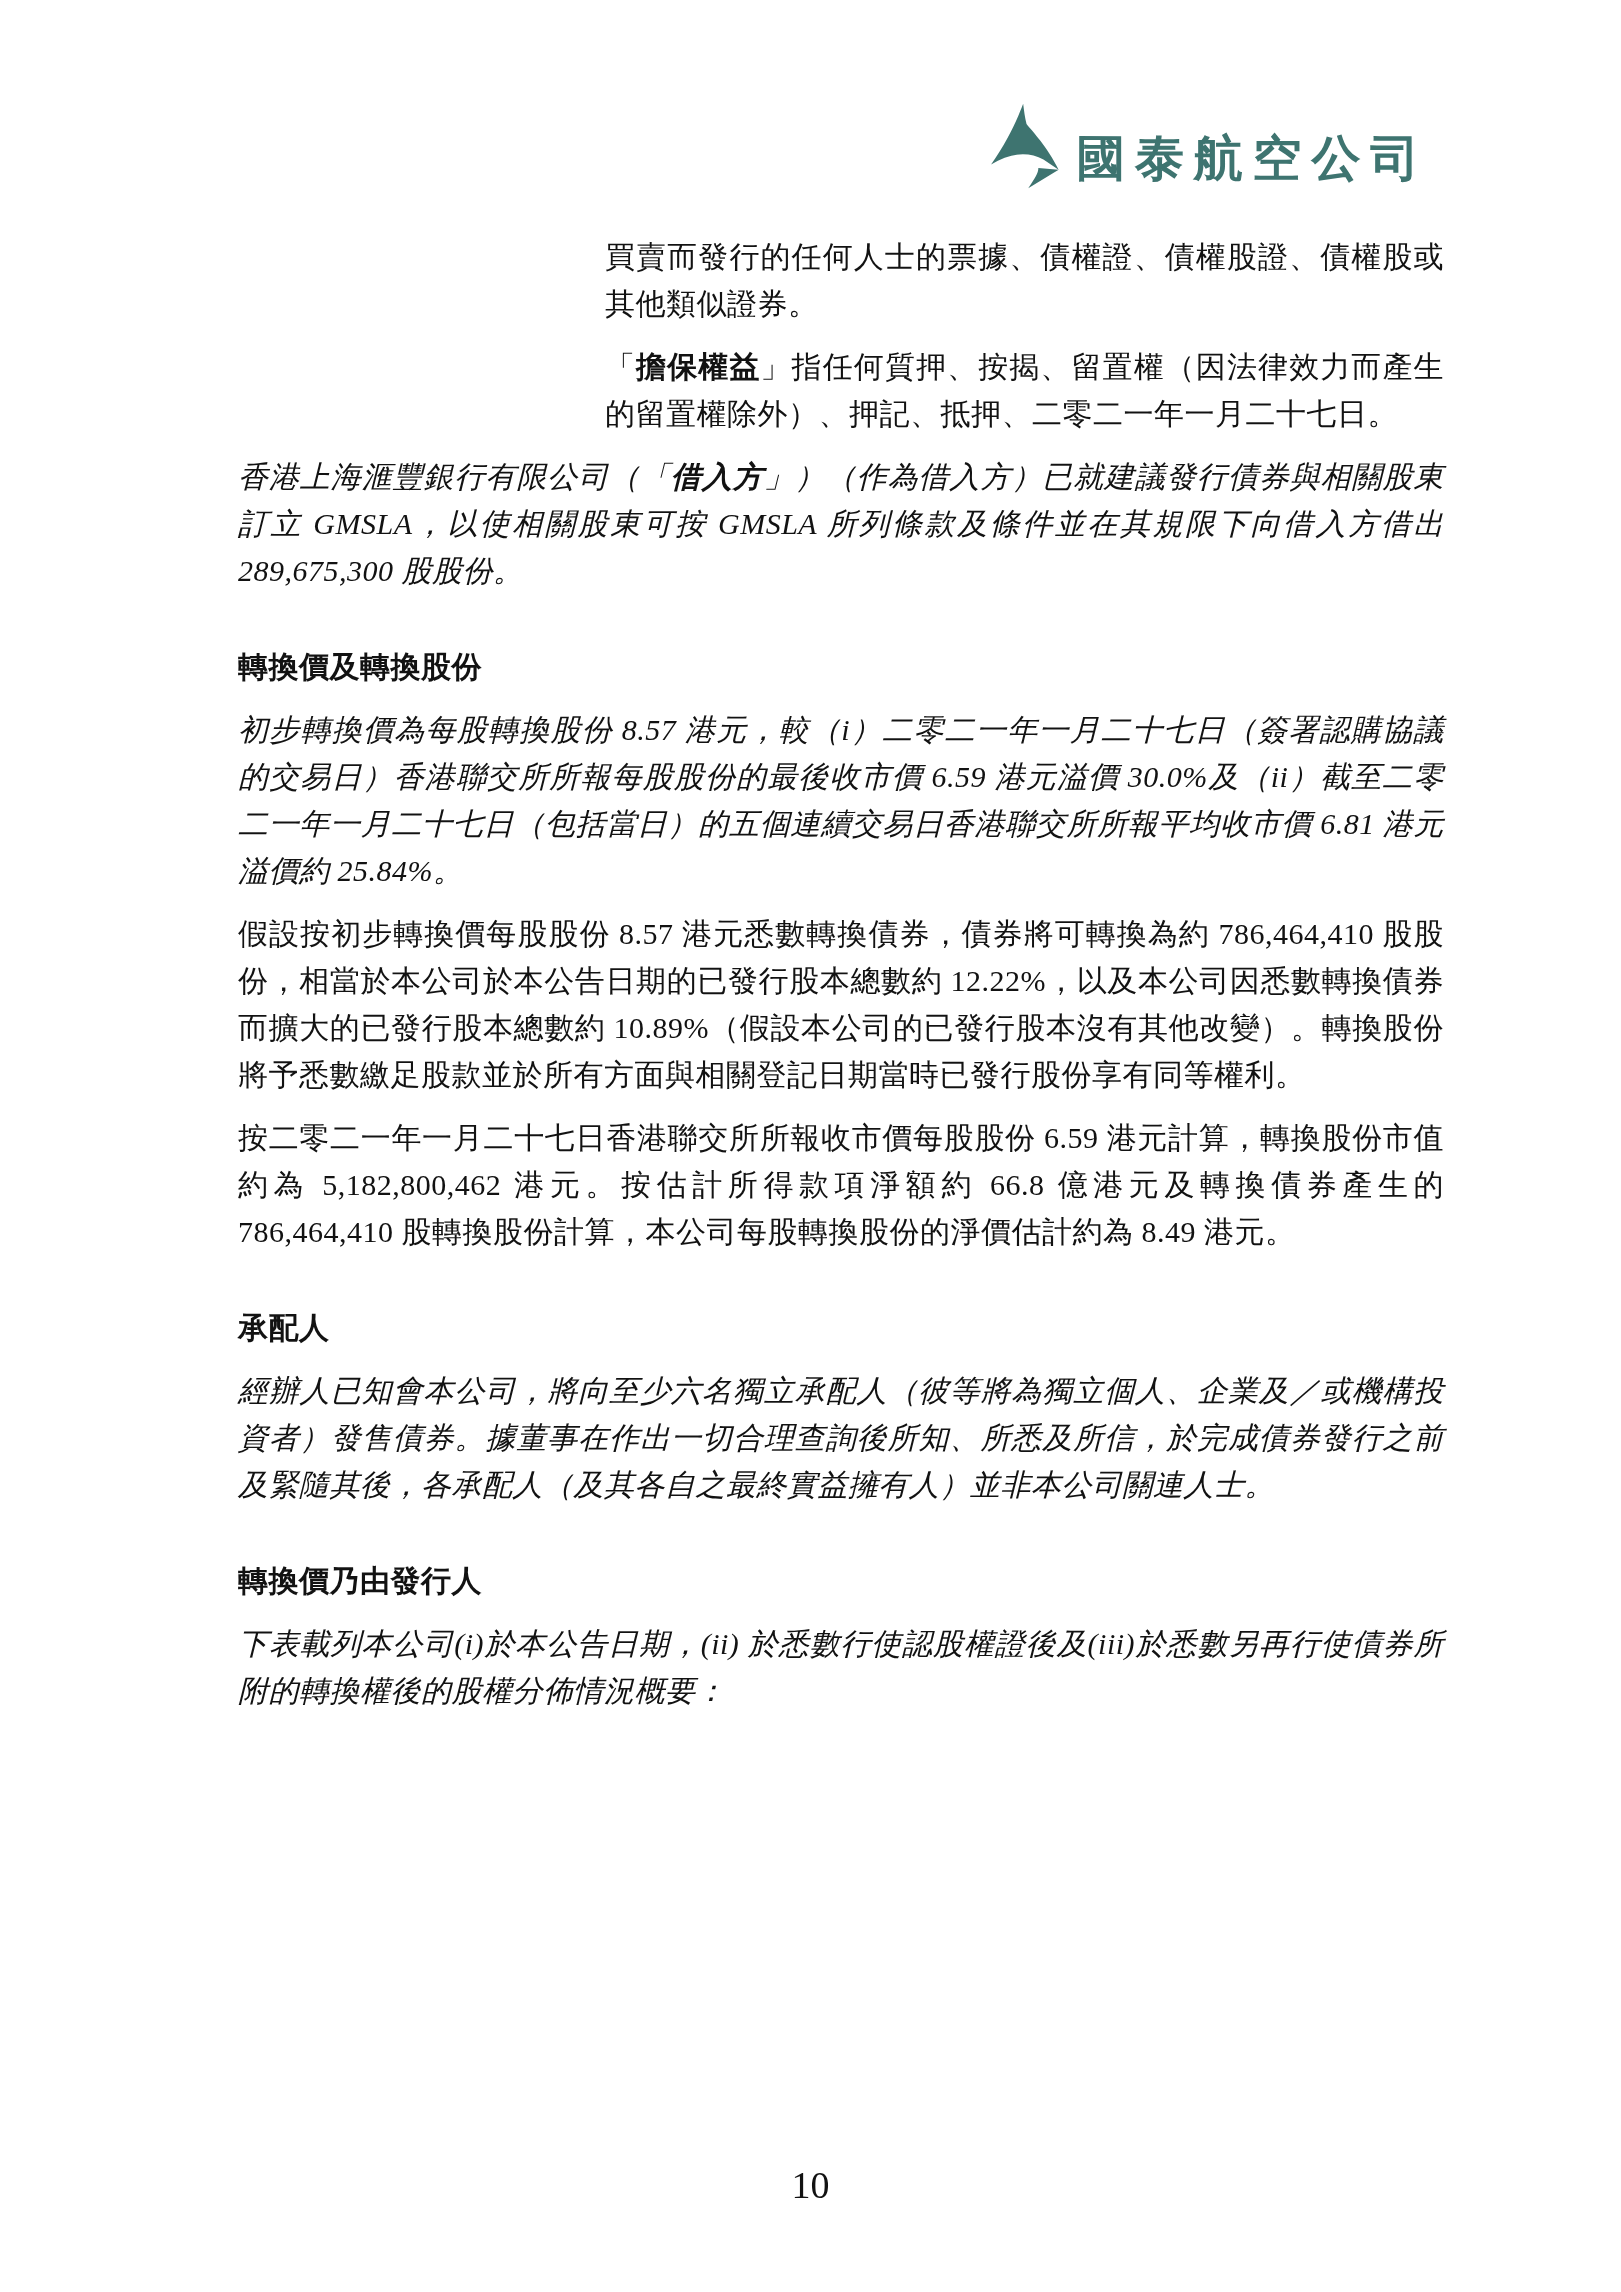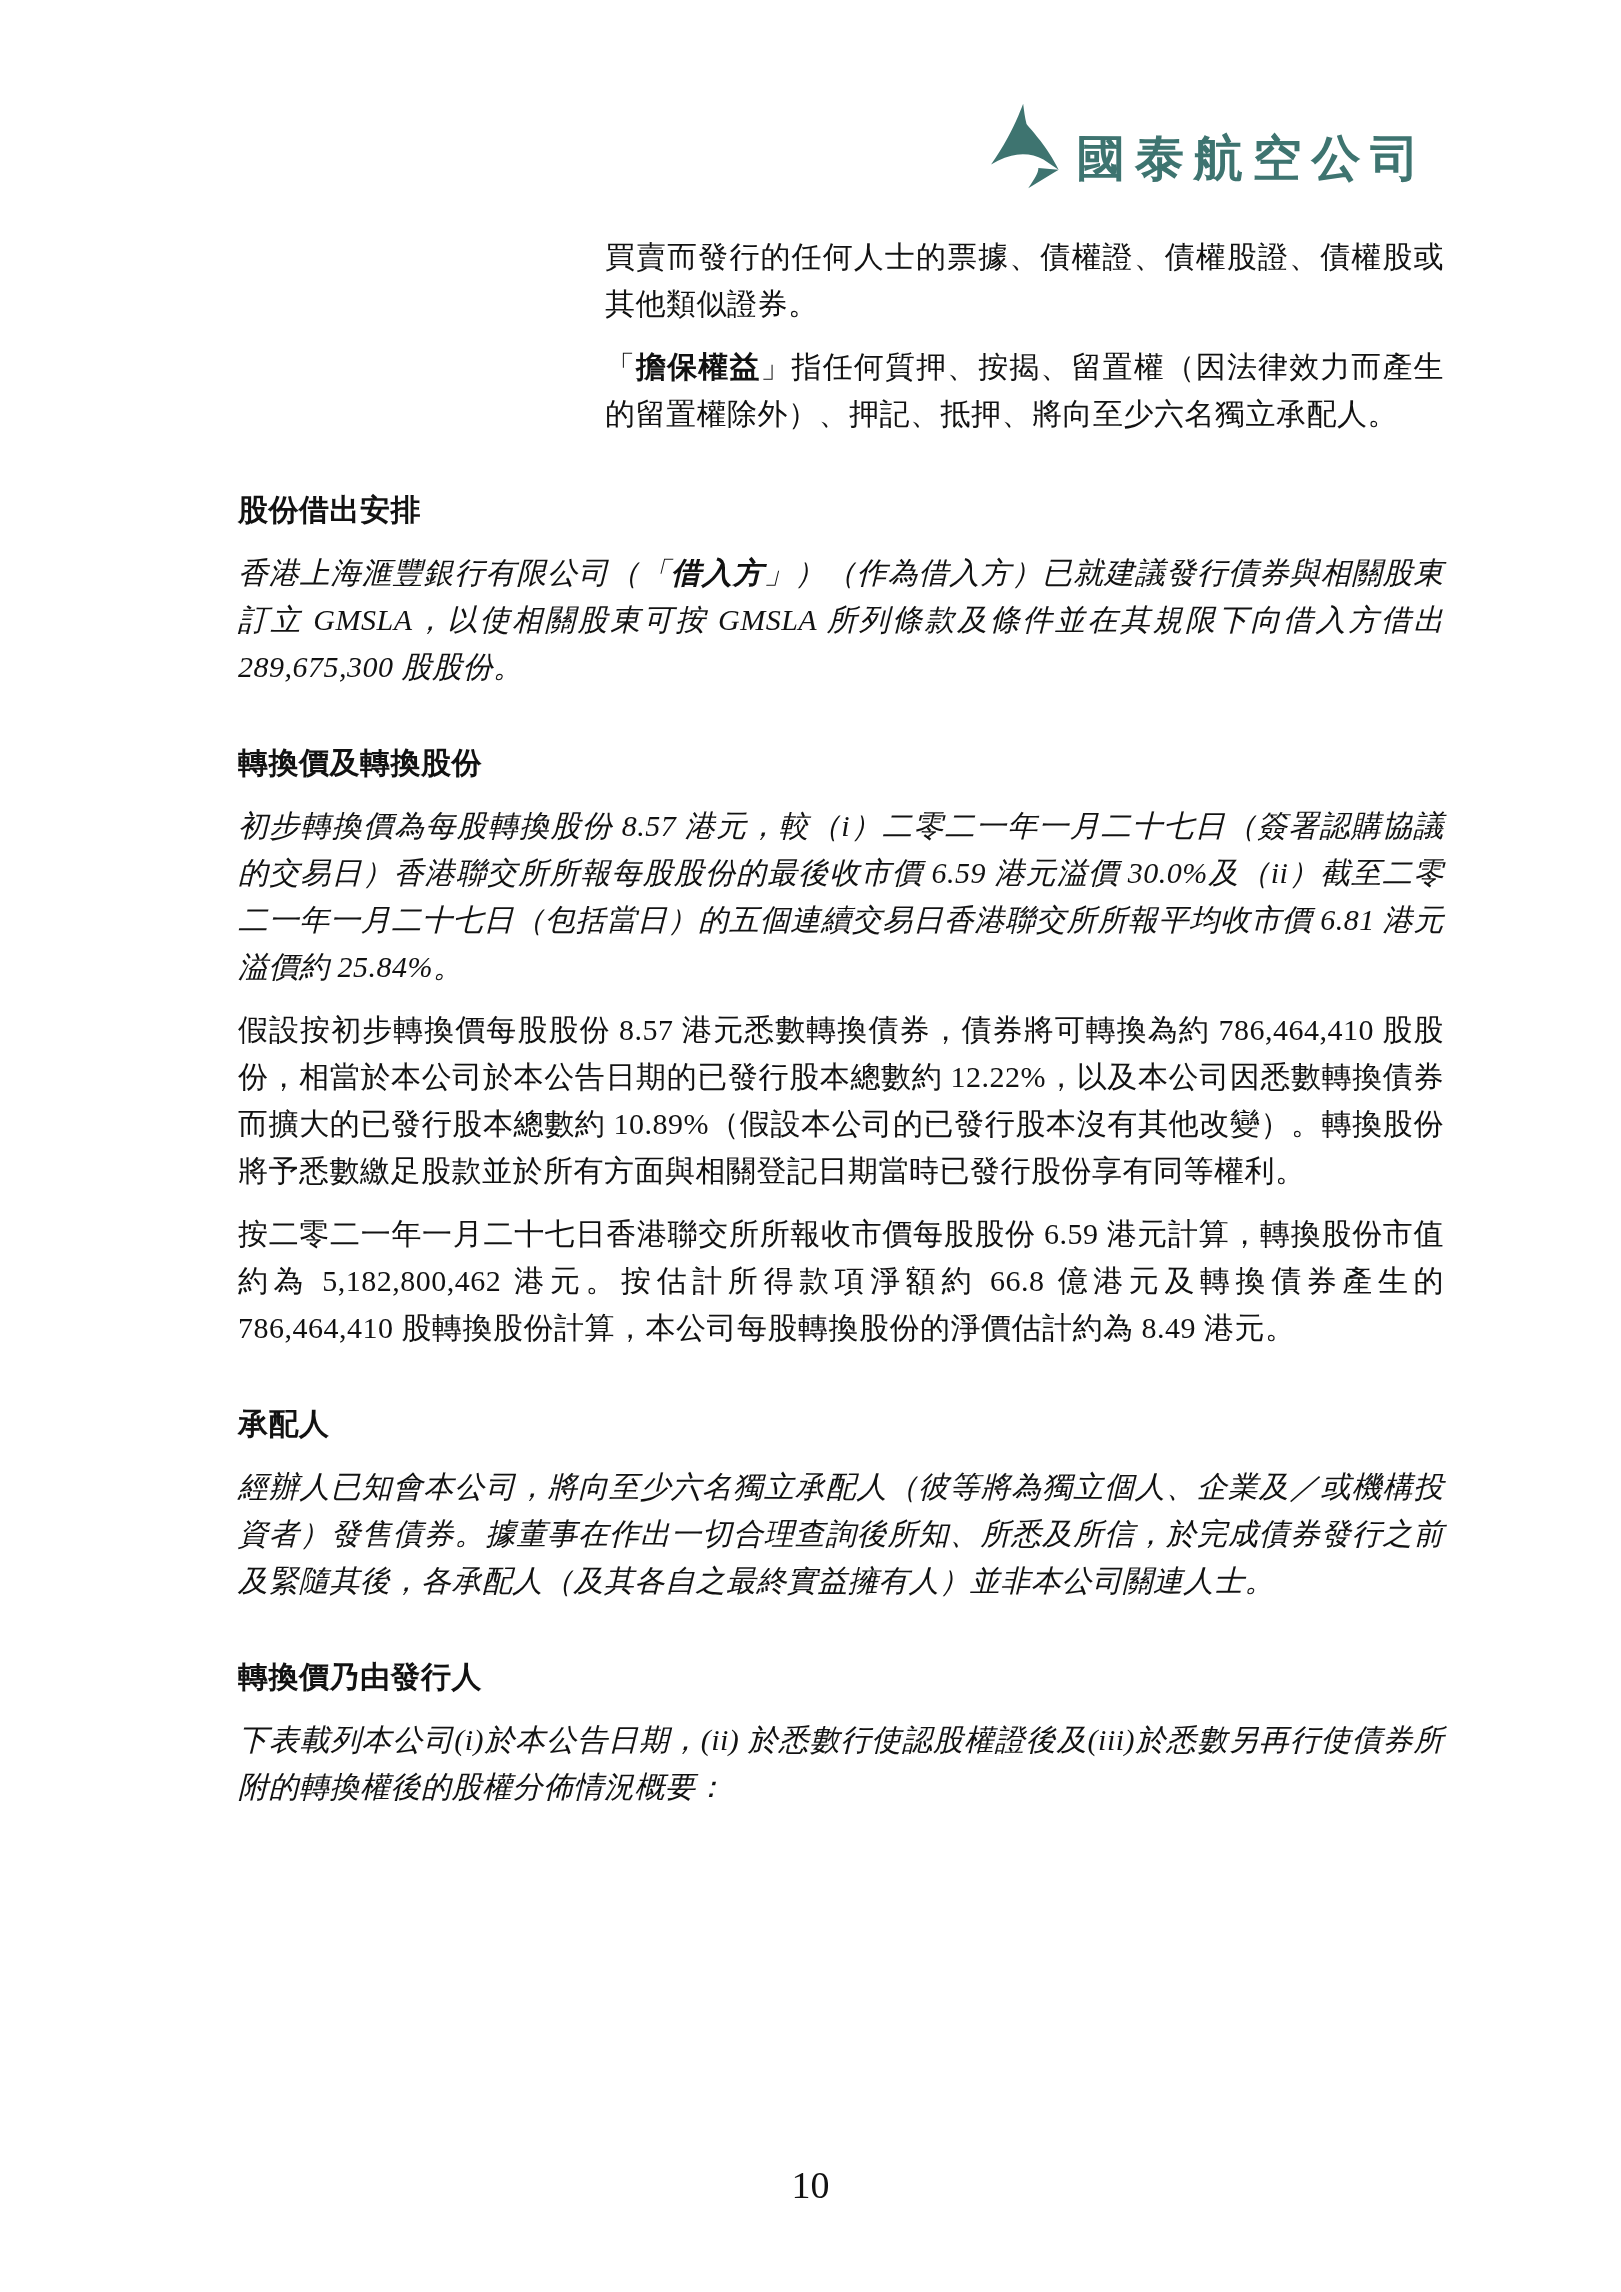--- a/index.html
+++ b/index.html
@@ -82,24 +82,23 @@
   <span class="wordmark" style="color:#3e7470;">國泰航空公司</span>
 </div>
 
 <div class="page-content">
 
   <p class="para definition">
     <span>買賣而發行的任何人士的票據、債權證、債權股證、債權股或其他類似證券。</span>
   </p>
 
   <p class="para definition">
-    <span>「</span><b>擔保權益</b><span>」指任何質押、按揭、留置權（因法律效力而產生的留置權除外）、押記、抵押、將向至少六名獨立承配人。</span>
+    <span>「</span><b>擔保權益</b><span>」指任何質押、按揭、留置權（因法律效力而產生的留置權除外）、押記、抵押、二零二一年一月二十七日。</span>
   </p>
 
-  <h2 class="section-heading">股份借出安排</h2>
   <p class="para after-heading">
     <span>香港上海滙豐銀行有限公司（「</span><b>借入方</b><span>」）（作為借入方）已就建議發行債券與相關股東訂立 GMSLA，以使相關股東可按 GMSLA 所列條款及條件並在其規限下向借入方借出 289,675,300 股股份。</span>
   </p>
 
   <h2 class="section-heading">轉換價及轉換股份</h2>
   <p class="para after-heading">初步轉換價為每股轉換股份 8.57 港元，較（i）二零二一年一月二十七日（簽署認購協議的交易日）香港聯交所所報每股股份的最後收市價 6.59 港元溢價 30.0%及（ii）截至二零二一年一月二十七日（包括當日）的五個連續交易日香港聯交所所報平均收市價 6.81 港元溢價約 25.84%。</p>
   <p class="para">假設按初步轉換價每股股份 8.57 港元悉數轉換債券，債券將可轉換為約 786,464,410 股股份，相當於本公司於本公告日期的已發行股本總數約 12.22%，以及本公司因悉數轉換債券而擴大的已發行股本總數約 10.89%（假設本公司的已發行股本沒有其他改變）。轉換股份將予悉數繳足股款並於所有方面與相關登記日期當時已發行股份享有同等權利。</p>
   <p class="para">按二零二一年一月二十七日香港聯交所所報收市價每股股份 6.59 港元計算，轉換股份市值約為 5,182,800,462 港元。按估計所得款項淨額約 66.8 億港元及轉換債券產生的 786,464,410 股轉換股份計算，本公司每股轉換股份的淨價估計約為 8.49 港元。</p>
 
   <h2 class="section-heading">承配人</h2>

